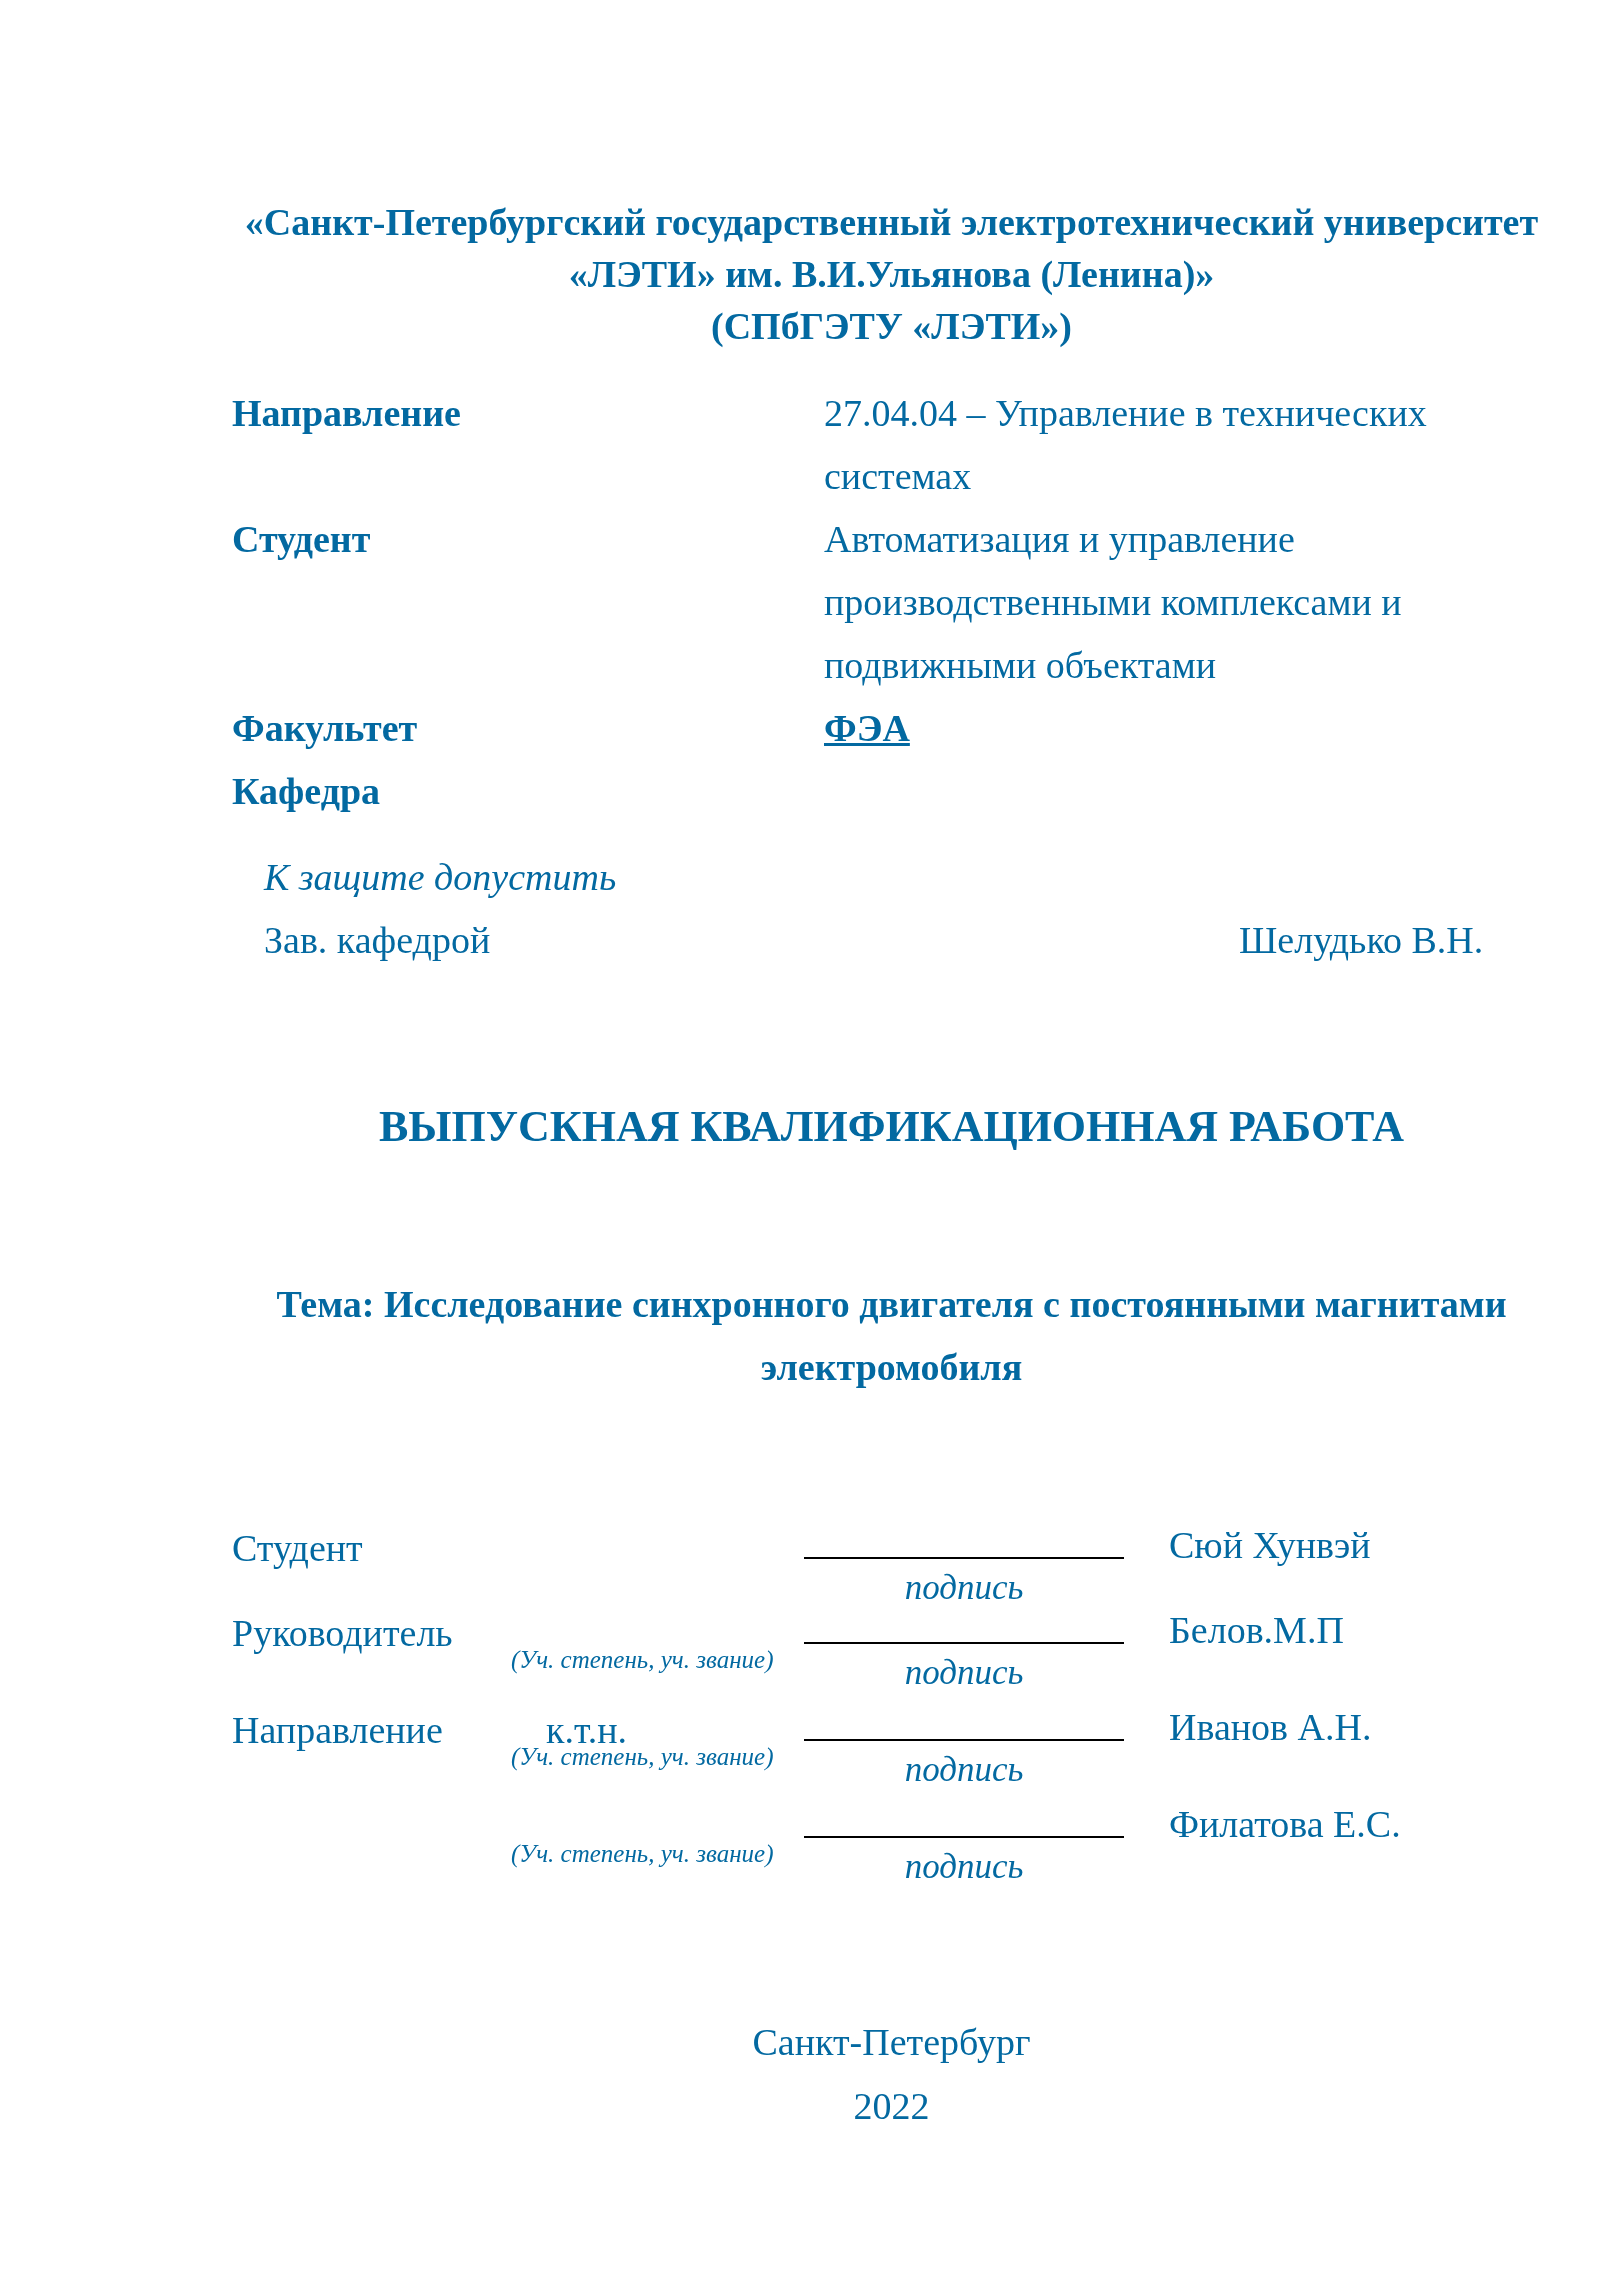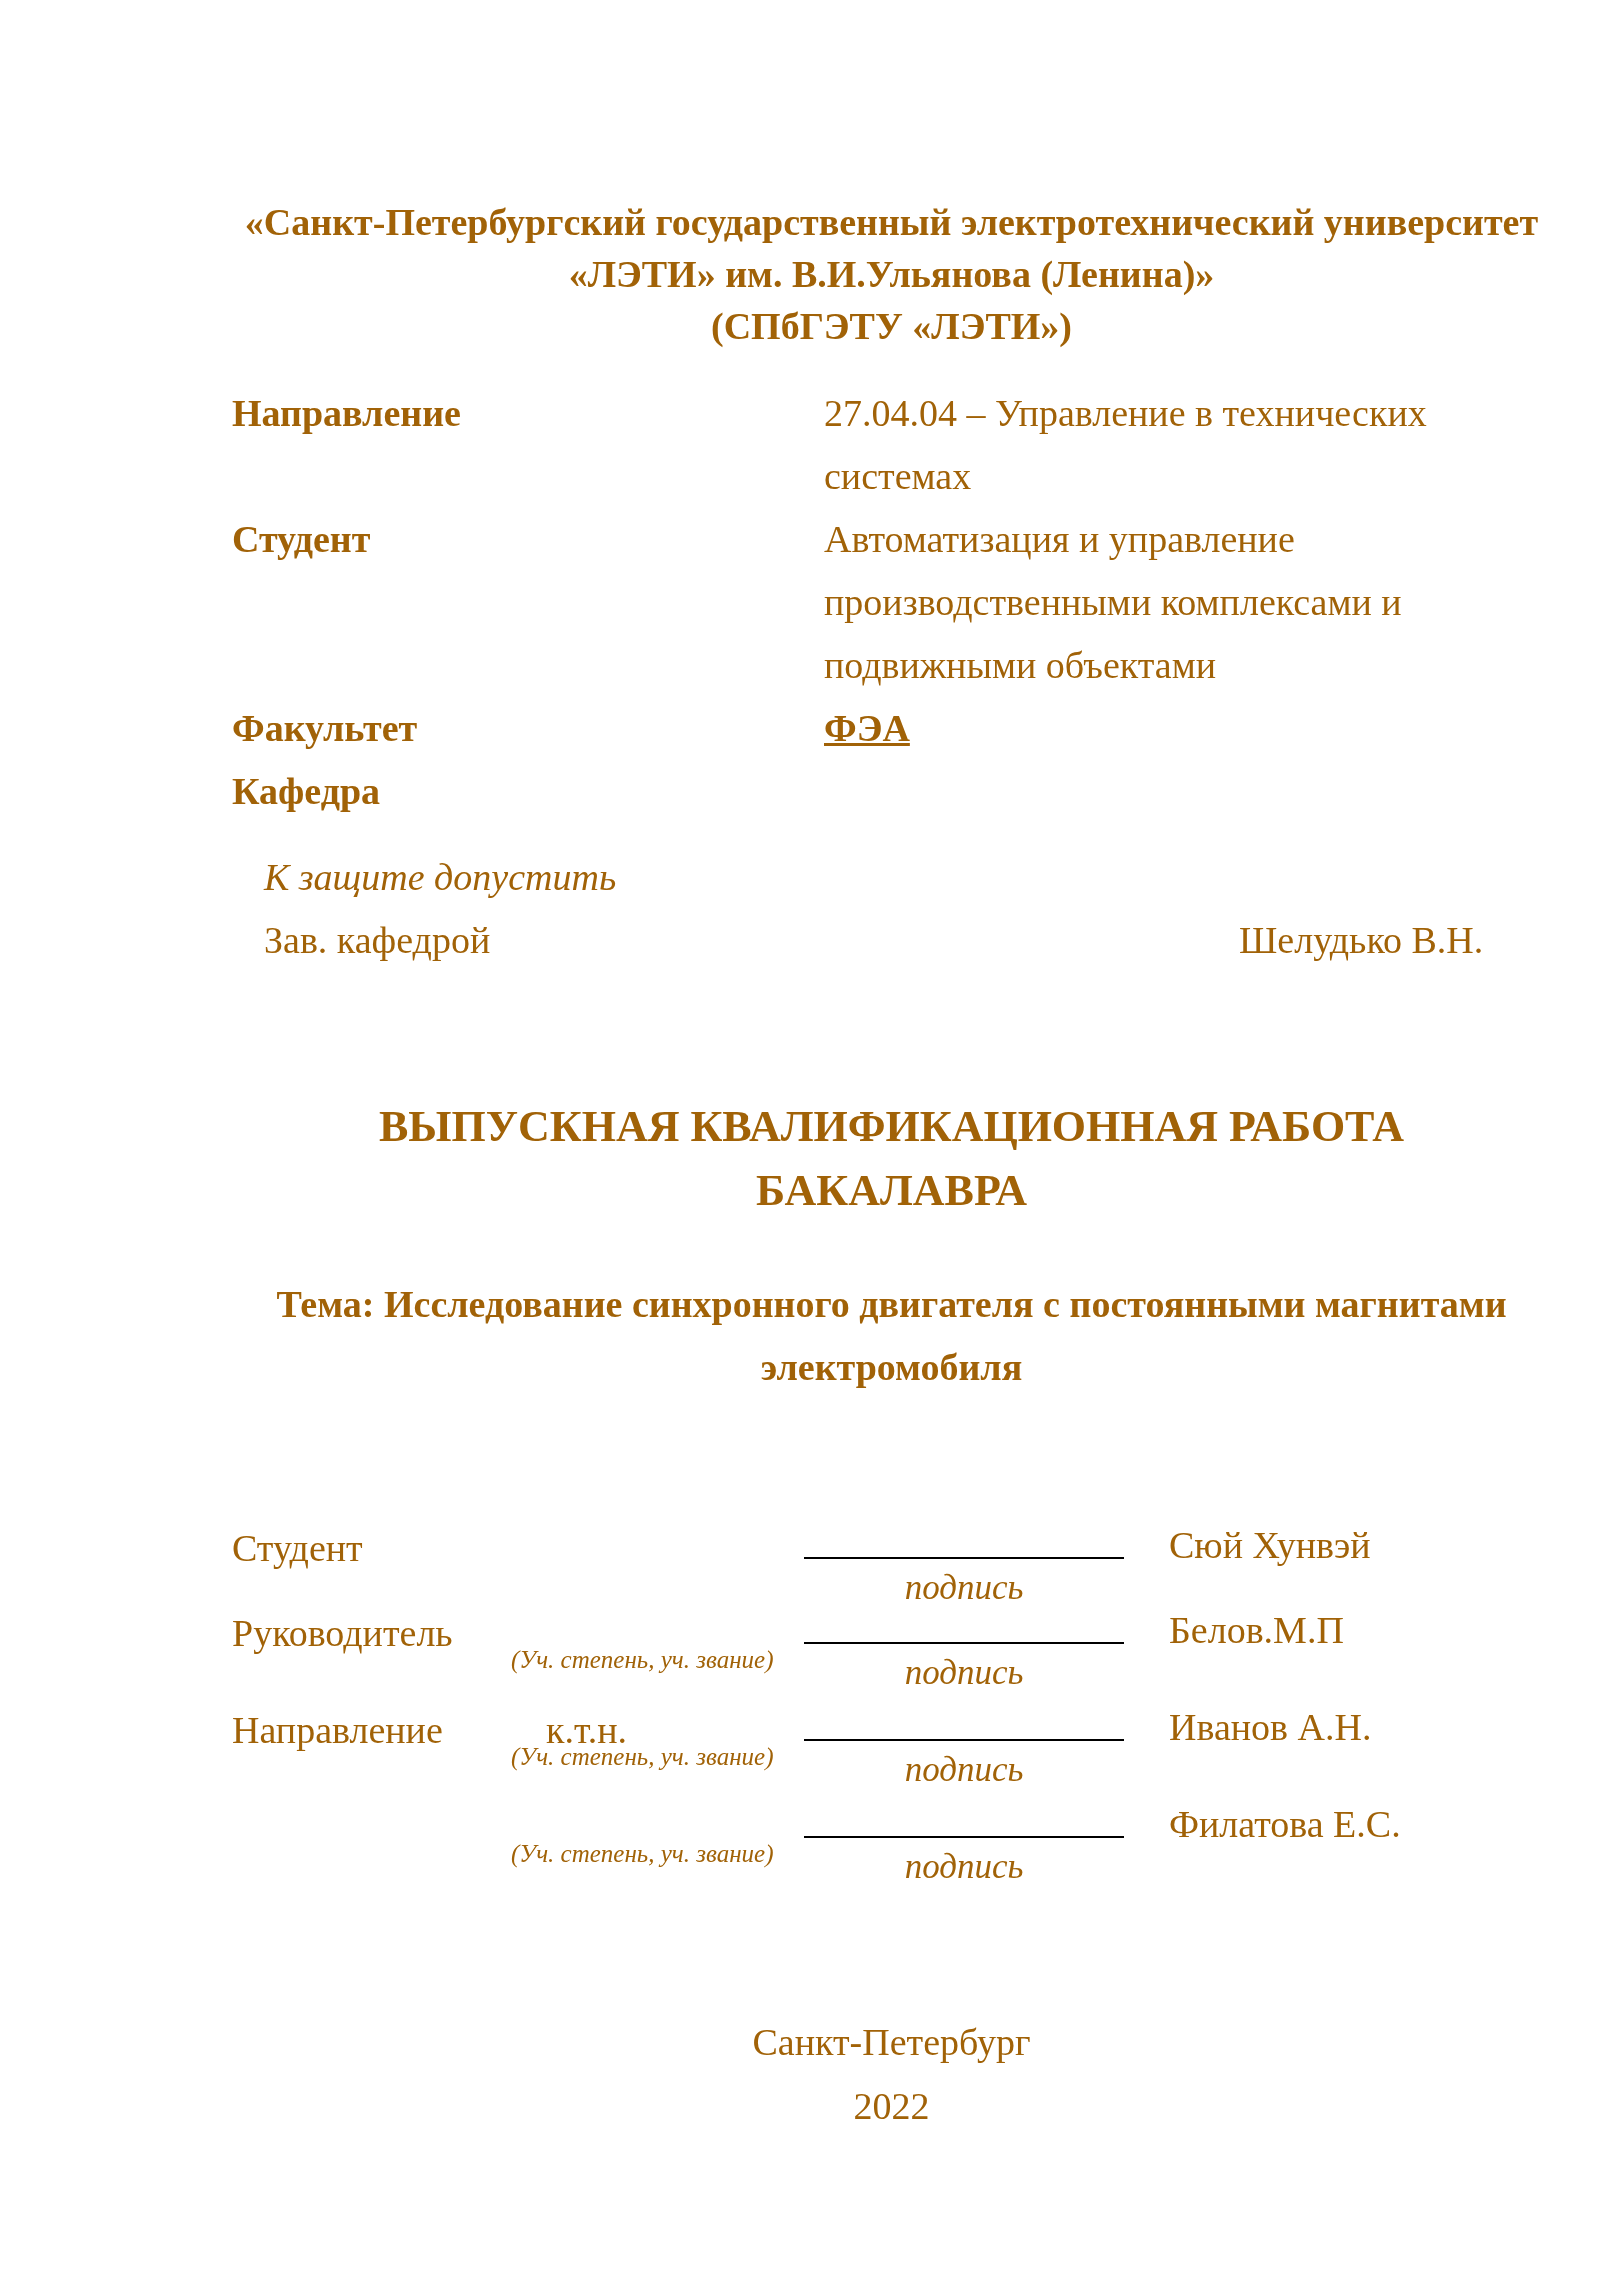--- a/index.html
+++ b/index.html
@@ -1,20 +1,20 @@
 <!DOCTYPE html>
 <html style="font-size:12.6px"><head>
 <meta charset="utf-8">
 <style>
   html,body{margin:0;padding:0;background:#ffffff;}
   .page{
     position:relative;
     width:1623px;height:2295px;
     background:#ffffff;
-    color:#a16207;
+    color:#0369a1;
     font-family:"Liberation Serif","DejaVu Serif",serif;
     overflow:hidden;
   }
   .abs{position:absolute;}
   
   .header{
     left:232px;top:196px;width:1319px;
     text-align:center;font-weight:bold;font-size:38px;line-height:52px;
   }
   .header div{white-space:nowrap;}
@@ -90,21 +90,20 @@
   <div class="abs admission">
     <div class="permit">К защите допустить</div>
     <div class="head-row">
       <span>Зав. кафедрой</span>
       <span class="head-name">Шелудько В.Н.</span>
     </div>
   </div>
 
   <div class="abs work-title">
     <div>ВЫПУСКНАЯ КВАЛИФИКАЦИОННАЯ РАБОТА</div>
-    <div>БАКАЛАВРА</div>
   </div>
 
   <div class="abs topic">
     <div>Тема: Исследование синхронного двигателя с постоянными магнитами</div>
     <div>электромобиля</div>
   </div>
 
   <div class="abs signatures">
 
     <div class="sig-row sig-row-1">

